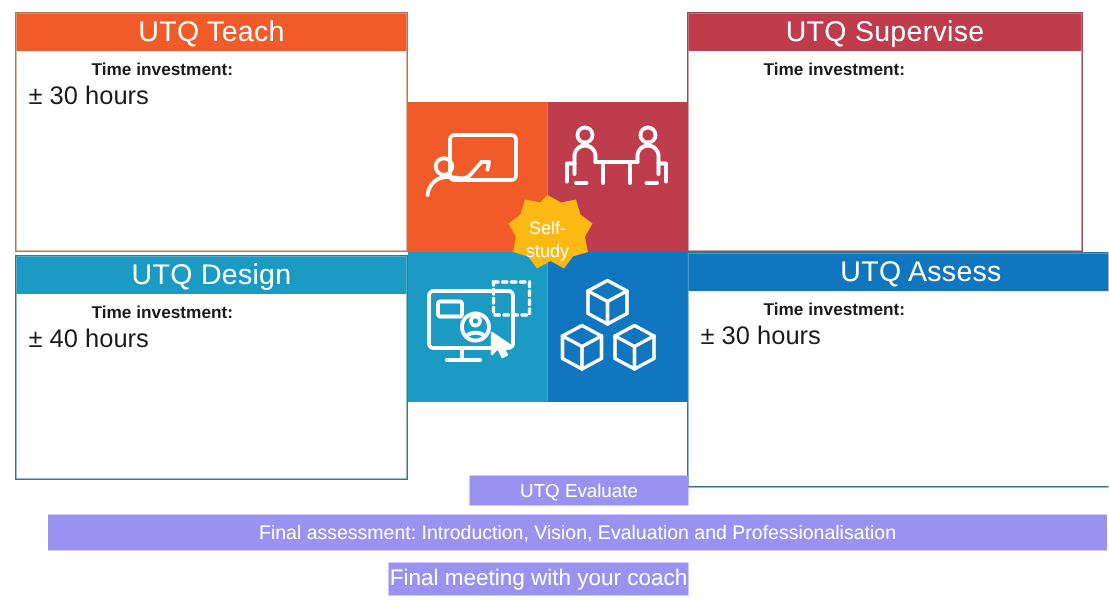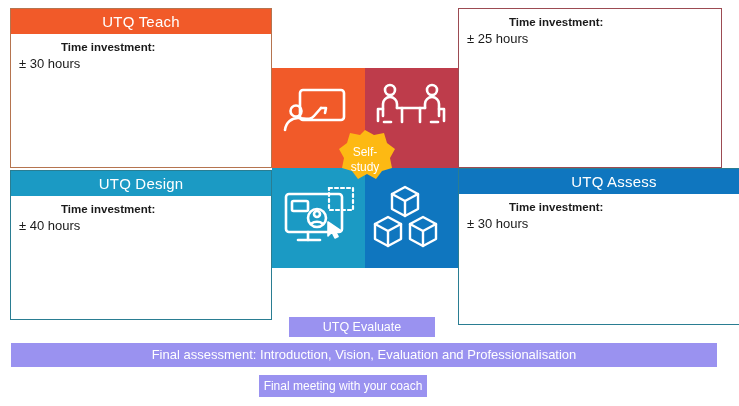--- a/index.html
+++ b/index.html
@@ -27,38 +27,38 @@
     position: absolute;
     box-sizing: border-box;
     background: #ffffff;
     border: 1px solid #7b6b64;
   }
   .card-header {
     height: 25px;
     line-height: 25px;
     text-align: center;
     color: #ffffff;
-    font-size: 15px;
+    font-size: 19px;
     font-weight: 400;
     letter-spacing: .2px;
     white-space: nowrap;
     overflow: hidden;
   }
   .card-body {
     padding: 6px 0 0 8px;
   }
   .lbl-bold {
     font-size: 11.5px;
     font-weight: bold;
     color: #1a1a1a;
     line-height: 15px;
     margin-left: 42px;
   }
   .lbl-value {
-    font-size: 13px;
+    font-size: 17px;
     font-weight: normal;
     color: #1a1a1a;
     line-height: 16px;
     margin-top: 1px;
   }
 
   #card-teach     { left: 10px;  top: 8px;   width: 262px; height: 160px; border-color: #b5744f; }
   #card-supervise { left: 458px; top: 8px;   width: 264px; height: 160px; border-color: #9c4b52; }
   #card-design    { left: 10px;  top: 170px; width: 262px; height: 150px; border-color: #2a7d92; }
   #card-assess    { left: 458px; top: 168px; width: 312px; height: 157px; border-color: #2a7d92; }
@@ -80,45 +80,45 @@
     color: #ffffff;
     text-align: center;
     white-space: nowrap;
     overflow: hidden;
   }
   #bar-evaluate {
     left: 289px; top: 317px; width: 146px; height: 20px;
     line-height: 20px; font-size: 12.5px;
   }
   #bar-final-assessment {
-    left: 11px; top: 343px; width: 706px; height: 24px;
+    left: 32px; top: 343px; width: 706px; height: 24px;
     line-height: 24px; font-size: 13px;
   }
   #bar-final-meeting {
-    left: 259px; top: 375px; width: 168px; height: 22px;
-    line-height: 22px; font-size: 12px;
+    left: 259px; top: 375px; width: 200px; height: 22px;
+    line-height: 22px; font-size: 15px;
   }
 </style>
 </head>
 <body>
 
 <div id="stage">
 
   <div class="card" id="card-teach" style="border-color: rgb(181, 116, 79);">
     <div class="card-header" id="hdr-teach" style="background: rgb(241, 90, 41);">UTQ Teach</div>
     <div class="card-body">
       <div class="lbl-bold">Time investment:</div>
       <div class="lbl-value">± 30 hours</div>
     </div>
   </div>
 
   <div class="card" id="card-supervise" style="border-color: rgb(156, 75, 82);">
-    <div class="card-body">
-      <div class="lbl-bold">Time investment:</div>
-      <div class="lbl-value">± 25 hours</div>
+    <div class="card-header" id="hdr-supervise" style="background: rgb(190, 60, 75);">UTQ Supervise</div>
+    <div class="card-body">
+      <div class="lbl-bold">Time investment:</div>
     </div>
   </div>
 
   <div class="card" id="card-design" style="border-color: rgb(42, 125, 146);">
     <div class="card-header" id="hdr-design" style="background: rgb(27, 154, 196);">UTQ Design</div>
     <div class="card-body">
       <div class="lbl-bold">Time investment:</div>
       <div class="lbl-value">± 40 hours</div>
     </div>
   </div>
@@ -196,19 +196,19 @@
 
       <g>
         <path id="badge-shape" d="M93,62
                  l9,5 l10,-2 l3,10 l8,6 l-5,9 l2,10 l-10,3 l-6,8 l-9,-5 l-9,5 l-6,-8 l-10,-3 l2,-10 l-5,-9 l8,-6 l3,-10 l10,2 Z" fill="#FDB913"></path>
         <text id="badge-line1" x="93" y="88" text-anchor="middle" font-family="Liberation Sans, sans-serif" font-size="12" fill="#ffffff">Self-</text>
         <text id="badge-line2" x="93" y="103" text-anchor="middle" font-family="Liberation Sans, sans-serif" font-size="12" fill="#ffffff">study</text>
       </g>
     </svg>
   </div>
 
-  <div class="bar" id="bar-evaluate" style="background: rgb(154, 146, 240);">UTQ Evaluate</div>
+  <div class="bar" id="bar-evaluate" style="background: rgb(154, 146, 240); margin-left: 24px;">UTQ Evaluate</div>
 
   <div class="bar" id="bar-final-assessment" style="background: rgb(154, 146, 240);">Final assessment: Introduction, Vision, Evaluation and Professionalisation</div>
 
   <div class="bar" id="bar-final-meeting" style="background: rgb(154, 146, 240);">Final meeting with your coach</div>
 
 </div>
 
 </body></html>

